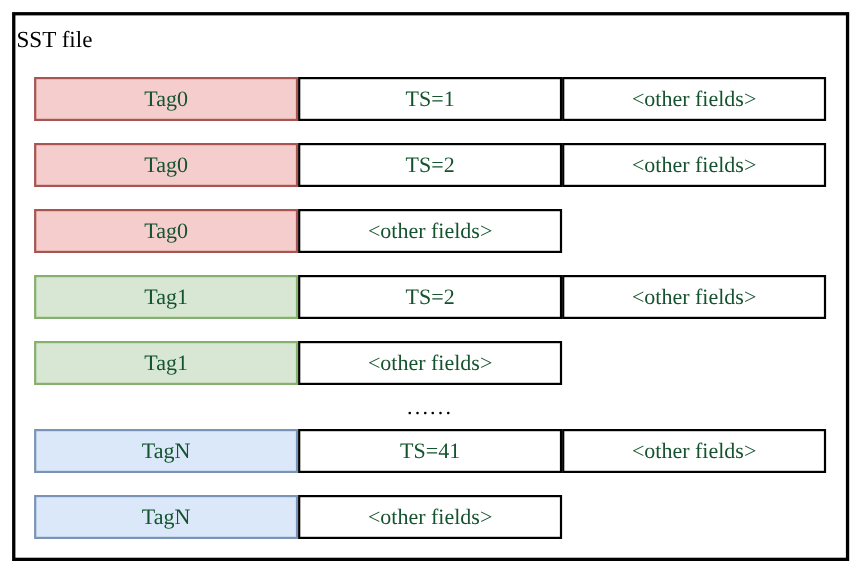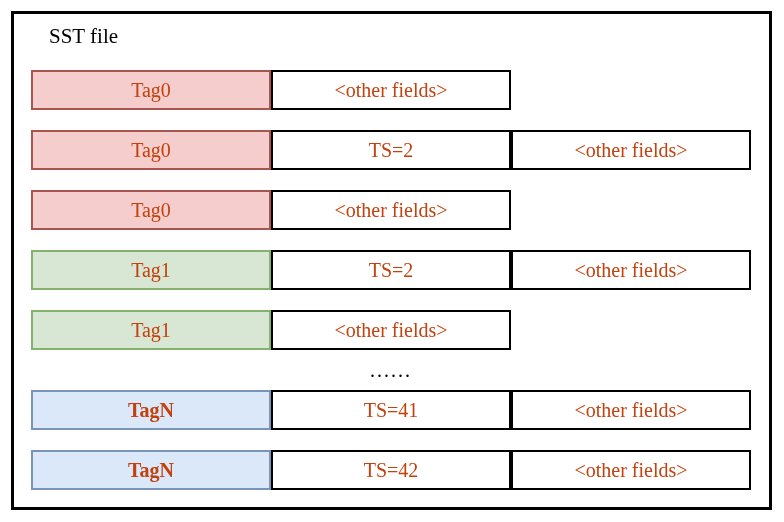--- a/index.html
+++ b/index.html
@@ -26,21 +26,20 @@
     background: #ffffff;
   }
   .sst-title {
     position: absolute;
     left: 1px;
     top: 10px;
     font-size: 21px;
     line-height: 1.15;
     color: #000000;
     white-space: nowrap;
-    padding-left: 34px;
   }
   .rows {
     position: absolute;
     left: 17px;
     top: 56px;
     width: 720px;
   }
   .row {
     display: flex;
     height: 40px;
@@ -49,28 +48,28 @@
   .row.no-gap { margin-bottom: 0; }
   .cell {
     box-sizing: border-box;
     width: 240px;
     height: 40px;
     display: flex;
     align-items: center;
     justify-content: center;
     font-size: 20px;
     line-height: 1;
-    color: #c2410c;
+    color: #14532d;
     border: 2px solid #000000;
     background: #ffffff;
     white-space: nowrap;
   }
   .cell.tag.red   { background: var(--red-fill,  #f4cdcc); border-color: var(--red-border,  #a85450); }
   .cell.tag.green { background: var(--green-fill,#d7e7d3); border-color: var(--green-border,#86b06e); }
-  .cell.tag.blue  { background: var(--blue-fill, #dbe8f9); border-color: var(--blue-border, #7a94b8); font-weight: bold; }
+  .cell.tag.blue  { background: var(--blue-fill, #dbe8f9); border-color: var(--blue-border, #7a94b8); }
   .ellipsis {
     width: 240px;
     height: 40px;
     margin-left: 240px;
     display: flex;
     align-items: center;
     justify-content: center;
     font-size: 20px;
     letter-spacing: 2px;
     color: #000000;
@@ -78,20 +77,21 @@
 </style>
 </head>
 <body>
 
 <div class="canvas">
   <div class="sst-box">
     <div class="sst-title">SST file</div>
     <div class="rows" id="rows">
         <div class="row">
           <div class="cell tag red">Tag0</div>
+          <div class="cell ts">TS=1</div>
           <div class="cell other">&lt;other fields&gt;</div>
         </div>
         <div class="row">
           <div class="cell tag red">Tag0</div>
           <div class="cell ts">TS=2</div>
           <div class="cell other">&lt;other fields&gt;</div>
         </div>
         <div class="row">
           <div class="cell tag red">Tag0</div>
           <div class="cell other">&lt;other fields&gt;</div>
@@ -106,18 +106,17 @@
           <div class="cell other">&lt;other fields&gt;</div>
         </div>
         <div class="ellipsis">......</div>
         <div class="row">
           <div class="cell tag blue">TagN</div>
           <div class="cell ts">TS=41</div>
           <div class="cell other">&lt;other fields&gt;</div>
         </div>
         <div class="row">
           <div class="cell tag blue">TagN</div>
-          <div class="cell ts">TS=42</div>
           <div class="cell other">&lt;other fields&gt;</div>
         </div>
       </div>
   </div>
 </div>
 
 </body></html>

